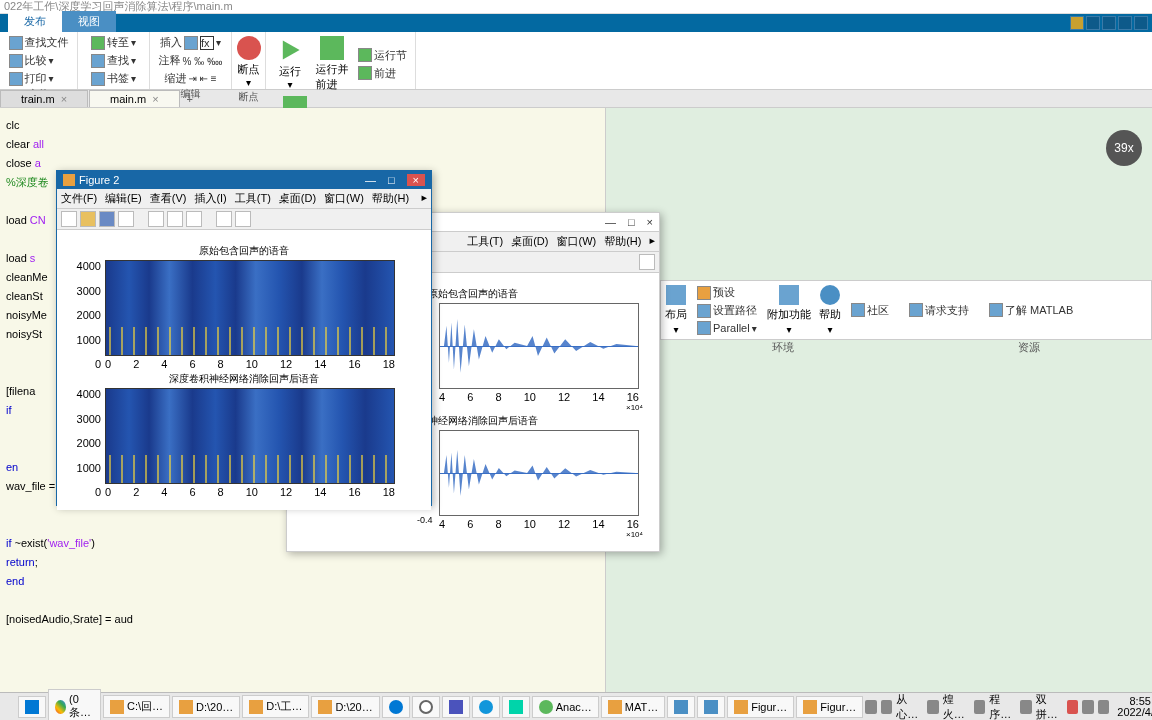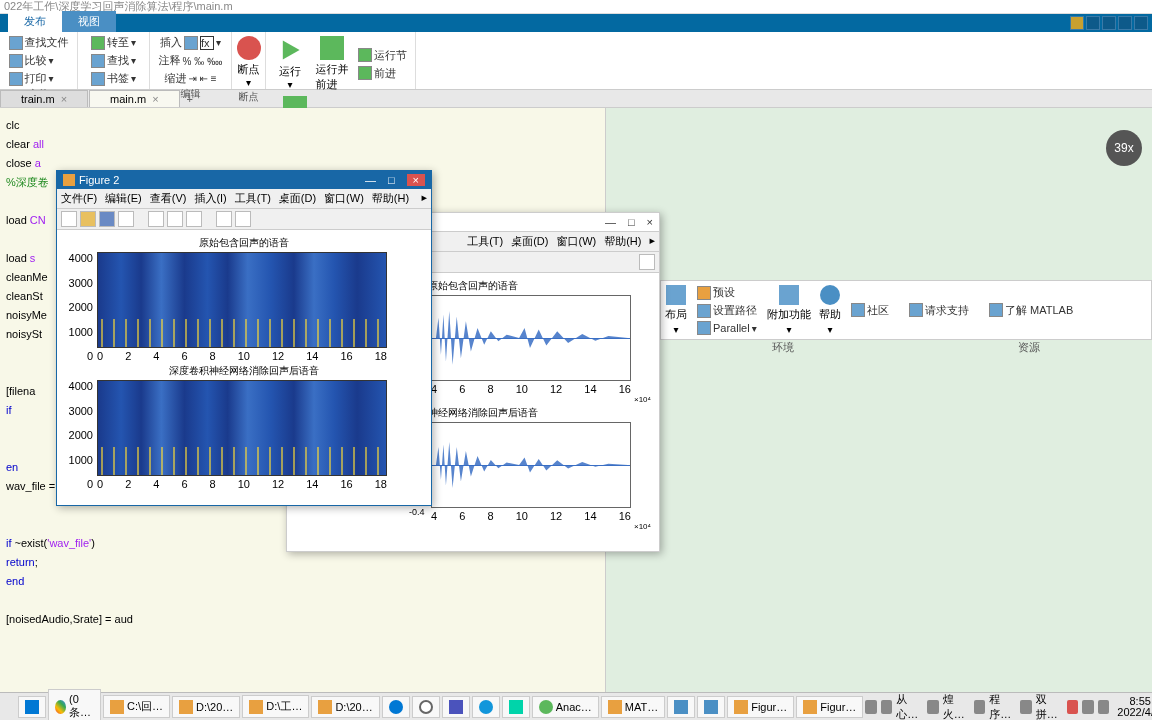--- a/index.html
+++ b/index.html
@@ -33,21 +33,21 @@
 .right-pane{position:absolute;top:108px;left:606px;right:0;bottom:28px;background:#e0eee0}
 .figure-window{position:absolute;background:#fff;border:1px solid #1867a6;box-shadow:2px 2px 8px rgba(0,0,0,0.3)}
 .fig-title{background:#1867a6;color:#fff;padding:3px 6px;font-size:11px;display:flex;align-items:center;justify-content:space-between}
 .fig-title-left{display:flex;align-items:center;gap:4px}
 .fig-controls{display:flex;gap:12px}
 .fig-controls span{cursor:pointer;font-size:11px}
 .fig-menu{background:#f0f0f0;padding:2px 4px;display:flex;gap:8px;font-size:11px;border-bottom:1px solid #ccc}
 .fig-menu span{cursor:pointer}
 .fig-toolbar{background:#f0f0f0;padding:2px 4px;display:flex;gap:3px;border-bottom:1px solid #ccc}
 .fig-tb-btn{width:16px;height:16px;background:#fff;border:1px solid #bbb;cursor:pointer}
-.fig-content{padding:4px;background:#fff}
+.fig-content{padding:12px;background:#fff}
 .plot-title{text-align:center;font-size:10px;margin:2px 0}
 .spectrogram{width:290px;height:96px;margin-left:36px;background:linear-gradient(90deg,#1a3a8c 0%,#2455b0 8%,#1a3a8c 15%,#3a6fc4 22%,#1a3a8c 30%,#2455b0 38%,#1a3a8c 45%,#3a6fc4 52%,#2455b0 60%,#1a3a8c 68%,#3a6fc4 75%,#2455b0 82%,#1a3a8c 90%,#2455b0 100%);position:relative;border:1px solid #333}
 .spectrogram::after{content:"";position:absolute;left:0;right:0;bottom:0;height:30%;background:repeating-linear-gradient(90deg,transparent 0px,transparent 3px,rgba(255,220,50,0.6) 3px,rgba(255,220,50,0.6) 5px,transparent 5px,transparent 12px)}
 .y-axis{position:absolute;left:0;top:0;bottom:0;width:34px;display:flex;flex-direction:column;justify-content:space-between;font-size:9px;text-align:right;padding-right:2px}
 .x-axis{display:flex;justify-content:space-between;margin-left:36px;width:290px;font-size:9px;margin-top:2px}
 .waveform{width:200px;height:86px;margin-left:0;border:1px solid #666;position:relative;background:#fff}
 .wave-path{position:absolute;left:0;right:0;top:50%;height:1px;background:#3a6fc4}
 .wave-blob{position:absolute;background:#3a6fc4;opacity:0.85}
 .inactive-title{background:#fff;color:#333;border-bottom:1px solid #ccc}
 .home-strip{position:absolute;top:280px;left:660px;right:0;height:60px;background:#fff;border:1px solid #ccc;display:flex;align-items:center;padding:4px;gap:8px}

